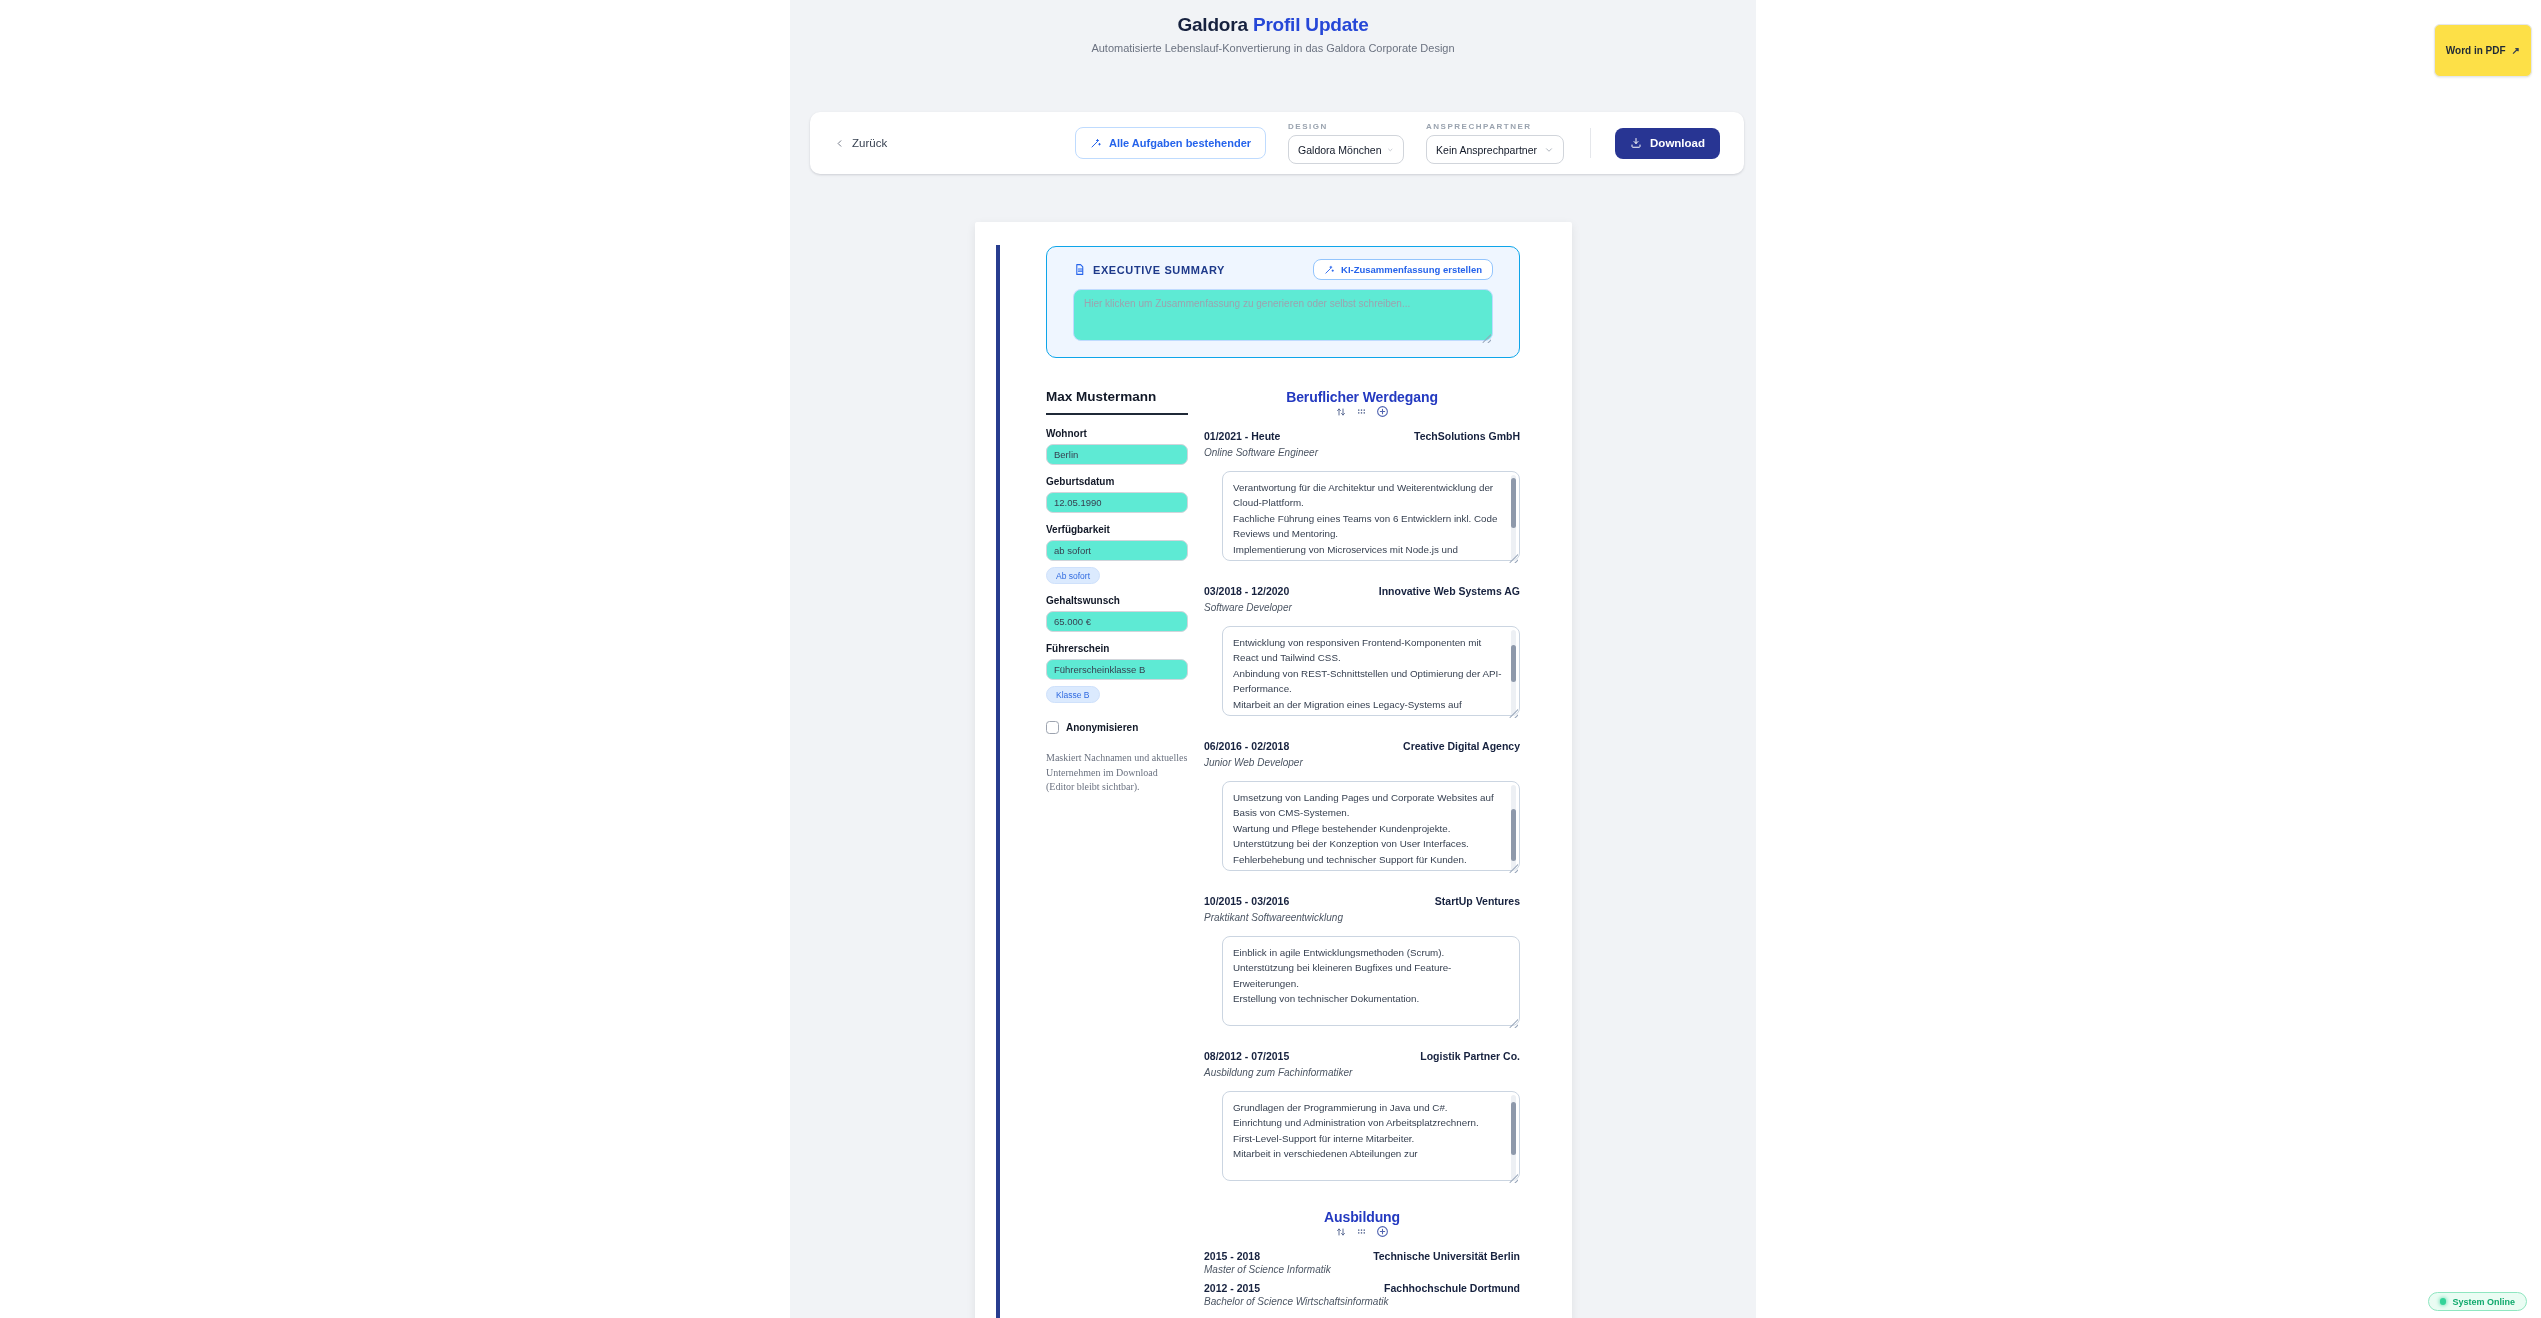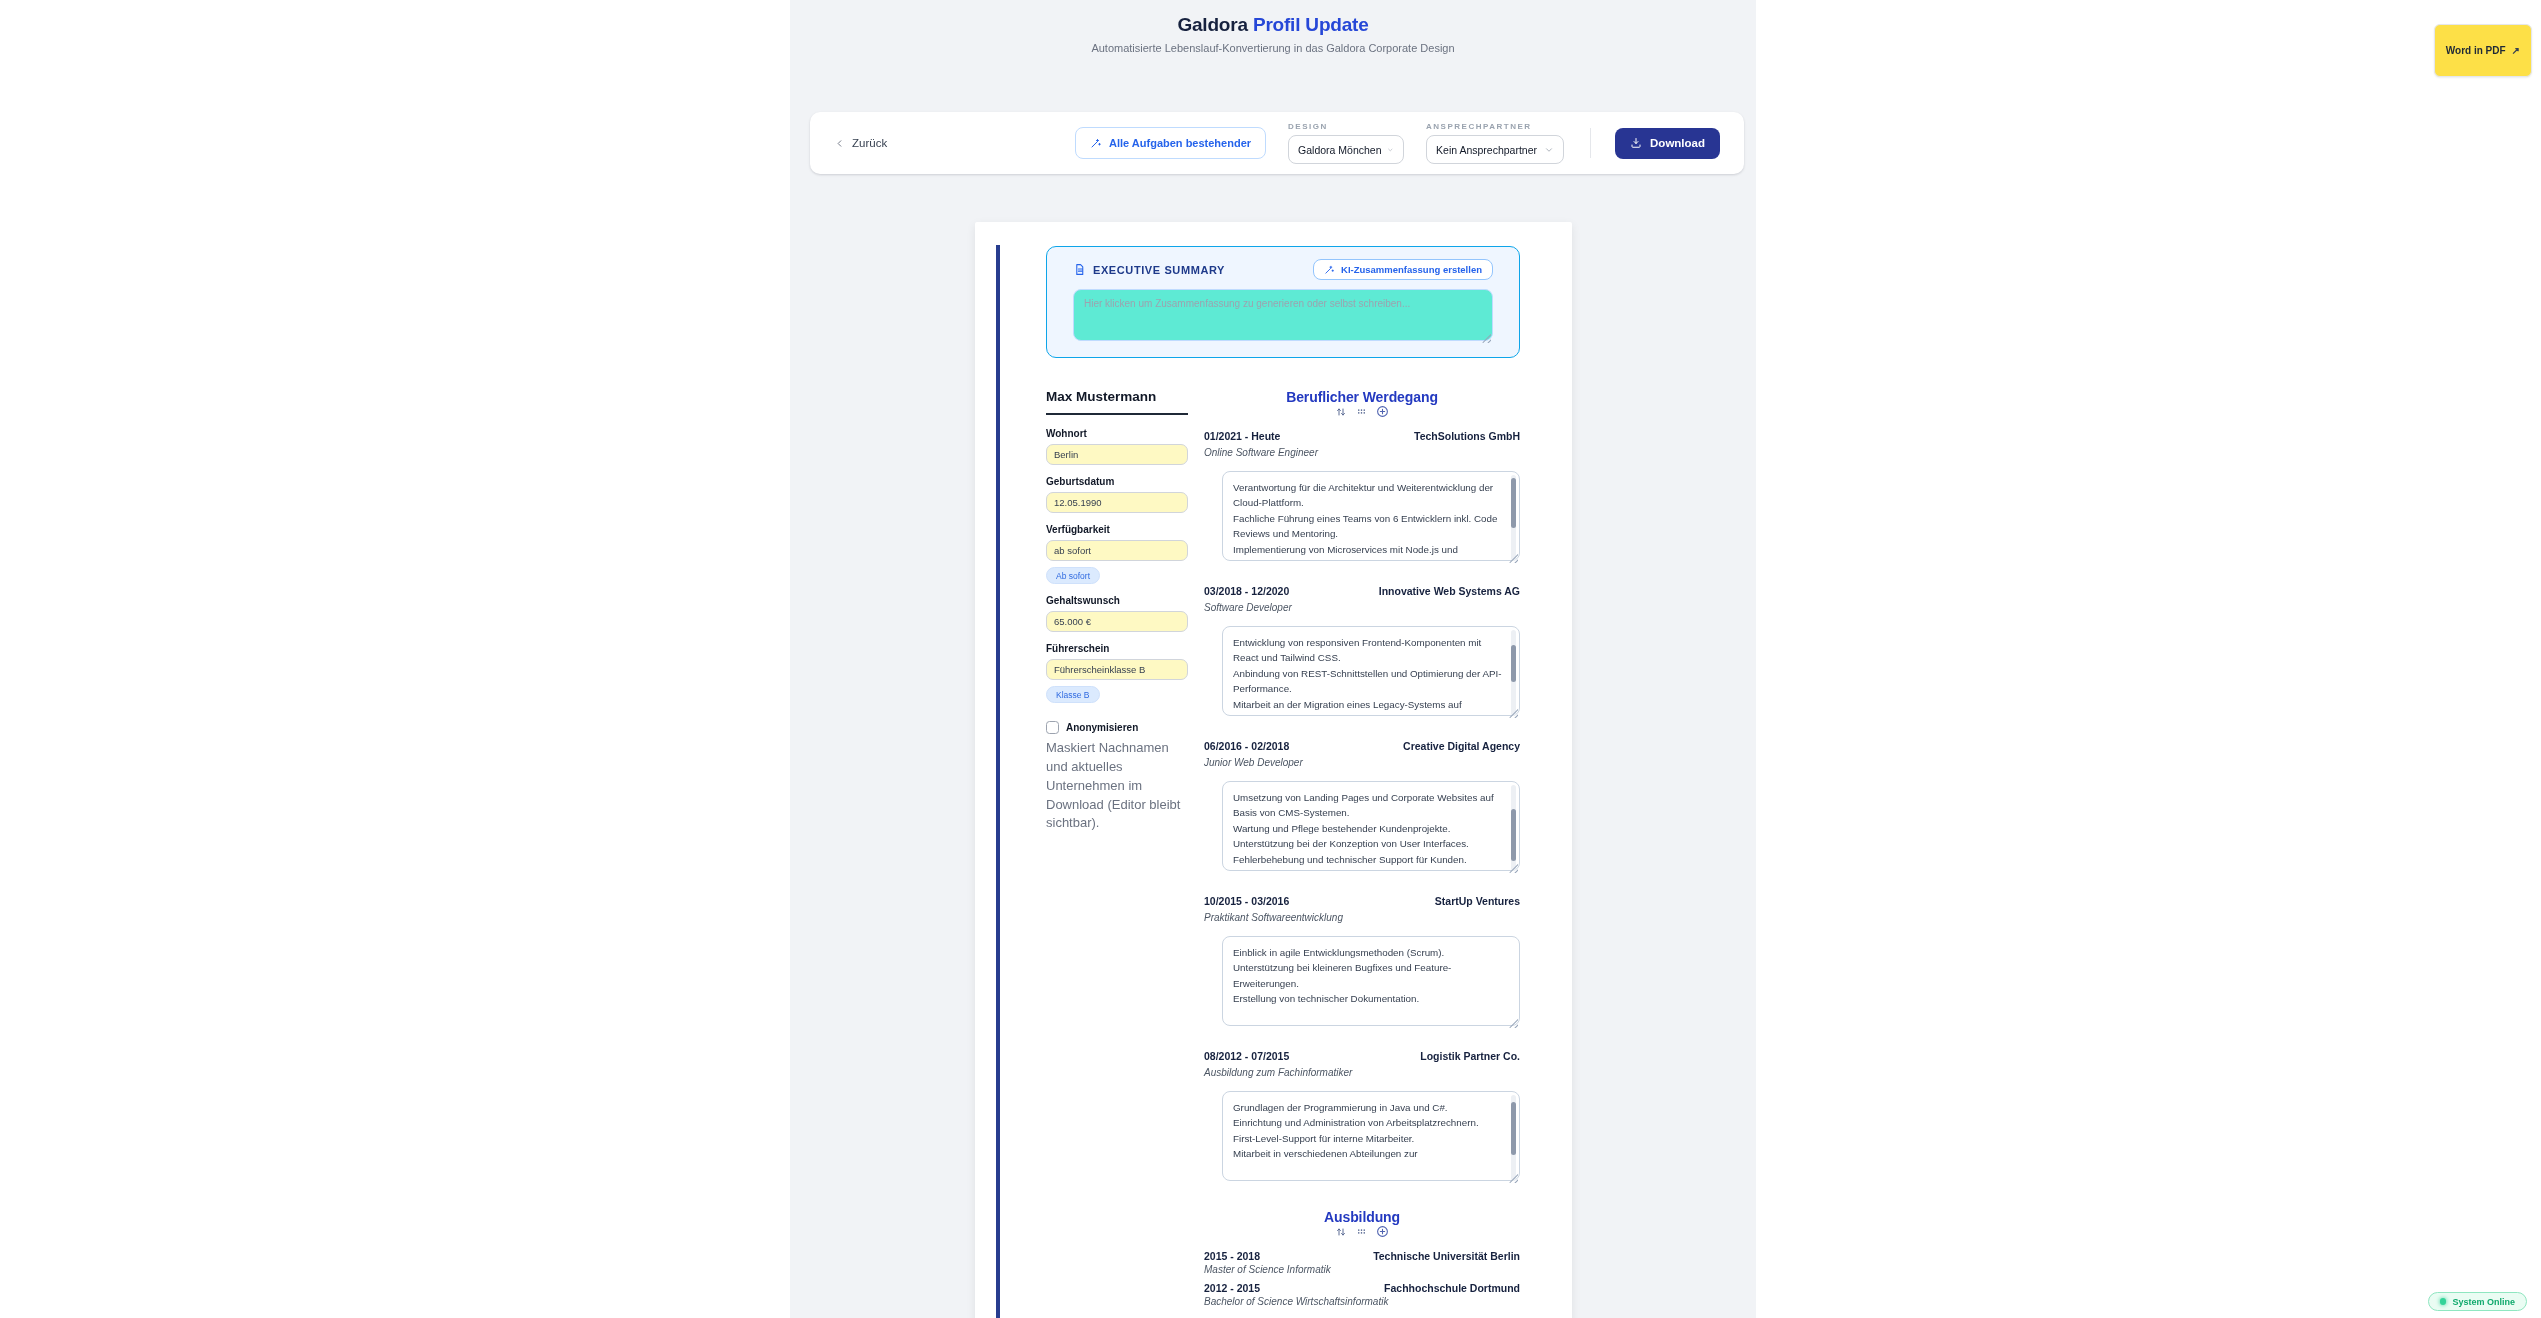--- a/index.html
+++ b/index.html
@@ -65,29 +65,29 @@
 
   
   .main-grid { display:grid; grid-template-columns:142px 1fr; column-gap:16px; margin-top:31px; }
 
   
   .profile-name { font-size:13.5px; font-weight:700; color:#111827; padding-bottom:9px;
                   border-bottom:2px solid #1f2937; margin-bottom:13px; }
   .field { margin-bottom:11px; }
   .field-label { font-size:10px; font-weight:700; color:#111827; margin-bottom:5px; }
   .field input { width:100%; height:21px; border:1px solid #d1d5db; border-radius:7px; padding:0 7px;
-                 font-size:9.5px; color:#374151; background:#fef9c3; outline:none;
+                 font-size:9.5px; color:#374151; background:#5eead4; outline:none;
                  font-family:"Liberation Sans", sans-serif; }
   .pill { display:inline-block; margin-top:6px; background:#dbeafe; color:#2f6ae0; border:1px solid #cfe1fb;
           border-radius:999px; padding:2.5px 9px; font-size:8.5px; font-weight:500; }
   .anon { margin-top:18px; }
   .anon-row { display:flex; align-items:center; gap:7px; cursor:pointer; }
   .checkbox { width:13px; height:13px; border:1.5px solid #9ca3af; border-radius:3.5px; background:#fff; }
   .anon-label { font-size:10px; font-weight:700; color:#111827; }
-  .anon-hint { margin-top:5px; font-size:13px; line-height:1.45; color:#6b7280; }
+  .anon-hint { margin-top:17px; font-size:10px; line-height:1.45; color:#6b7280;font-family:Liberation Serif, serif; }
 
   
   .section-head { display:flex; align-items:center; justify-content:space-between; margin-bottom:12px;flex-direction:column; }
   .section-title { font-size:14px; font-weight:700; color:#2339c0; letter-spacing:-0.1px; }
   .section-actions { display:flex; align-items:center; gap:9px; }
   .icon-btn { background:none; border:none; padding:0; cursor:pointer; display:flex; align-items:center; }
 
   .xp-entry { margin-bottom:20px; }
   .xp-titlerow { display:flex; align-items:baseline; justify-content:space-between; }
   .xp-period { font-size:10.5px; font-weight:700; color:#16213e; white-space:nowrap; overflow:hidden; max-width:97px; }

